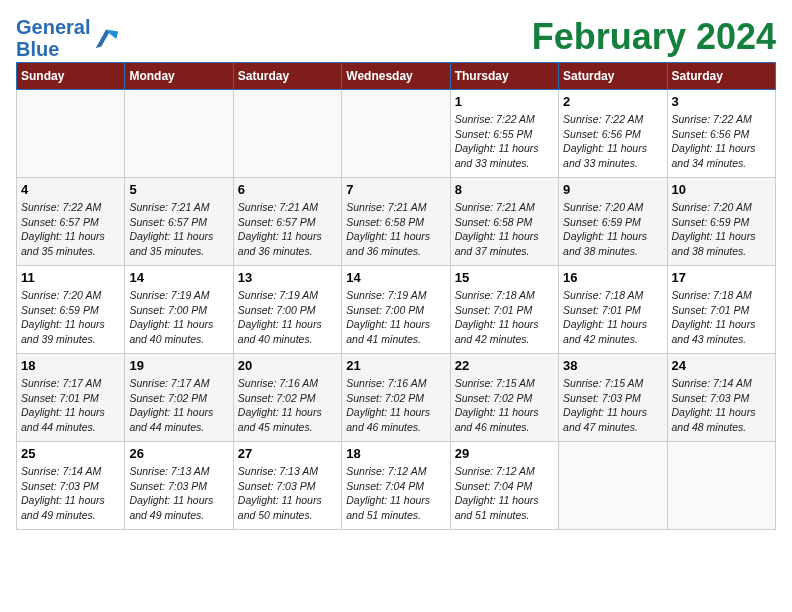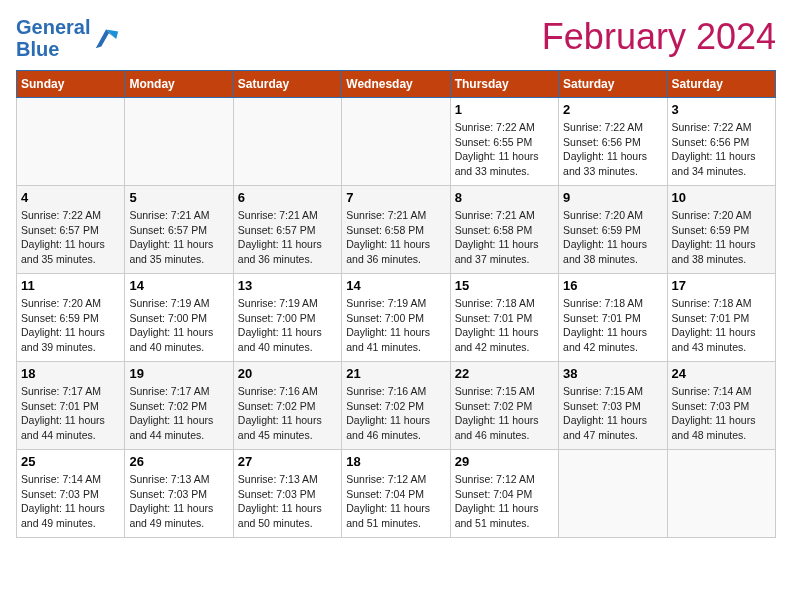--- a/index.html
+++ b/index.html
@@ -7,21 +7,21 @@
       font-family: Arial, sans-serif;
       background: #fff;
       width: 792px;
       min-height: 612px;
       padding: 16px;
     }
     .header {
       display: flex;
       justify-content: space-between;
       align-items: flex-start;
-      margin-bottom: 10px;
+      margin-bottom: 2px;
     }
     .logo {
       display: flex;
       align-items: center;
     }
     .logo-text {
       font-size: 20px;
       font-weight: bold;
       color: #1a1a1a;
       line-height: 1.1;
@@ -32,34 +32,34 @@
     .logo-icon {
       width: 28px;
       height: 28px;
       margin-left: 2px;
     }
     .title-block {
       text-align: right;
     }
     .month-title {
       font-size: 36px;
-      font-weight: normal;
-      color: #be185d;
+      font-weight: bold;
+      color: #15803d;
     }
     .location {
       font-size: 15px;
       color: #444;
     }
     table {
       width: 100%;
       border-collapse: collapse;
       font-size: 11px;
     }
     th {
-      background-color: #c2410c;
+      background-color: #7f1d1d;
       color: #fff;
       padding: 6px 4px;
       text-align: left;
       font-size: 12px;
       font-weight: bold;
       border: 1px solid #2a6db5;
     }
     td {
       border: 1px solid #ccc;
       vertical-align: top;
@@ -73,20 +73,21 @@
     .day-num {
       font-weight: bold;
       font-size: 13px;
       margin-bottom: 3px;
       display: block;
     }
     .cell-info {
       font-size: 10.5px;
       line-height: 1.4;
       color: #222;
+      font-style: italic;
     }
     tr:nth-child(even) td {
       background-color: #f5f5f5;
     }
     tr:nth-child(even) td.empty {
       background-color: #f0f0f0;
     }
   </style>
 </head>
 <body>

